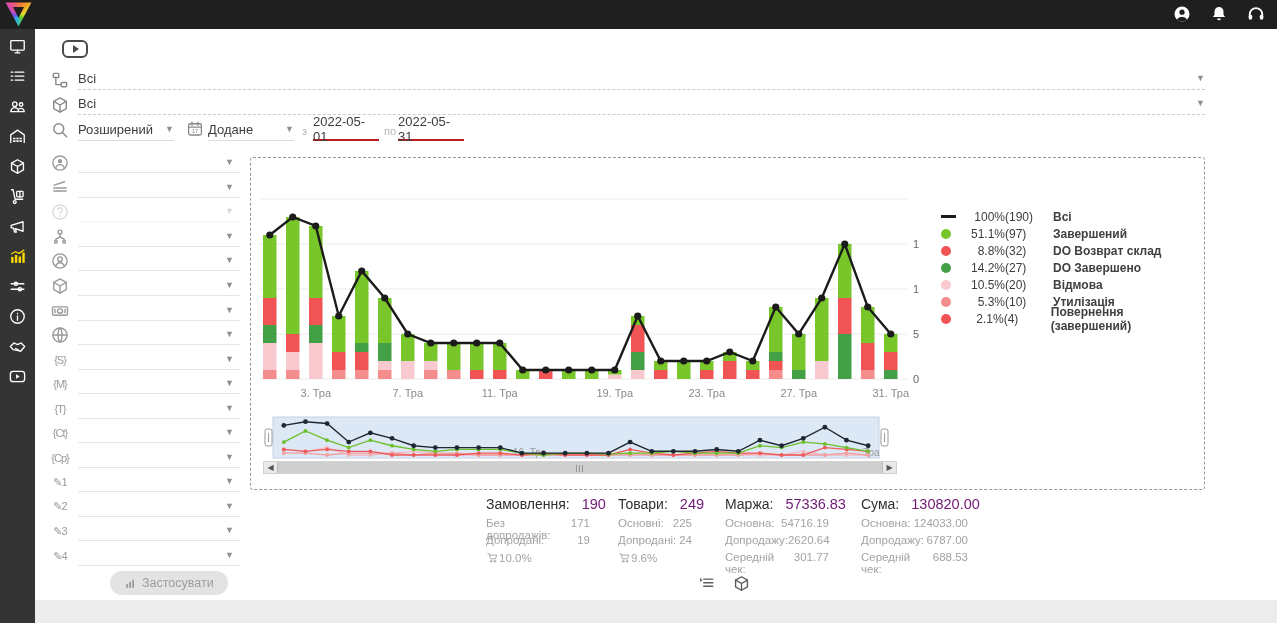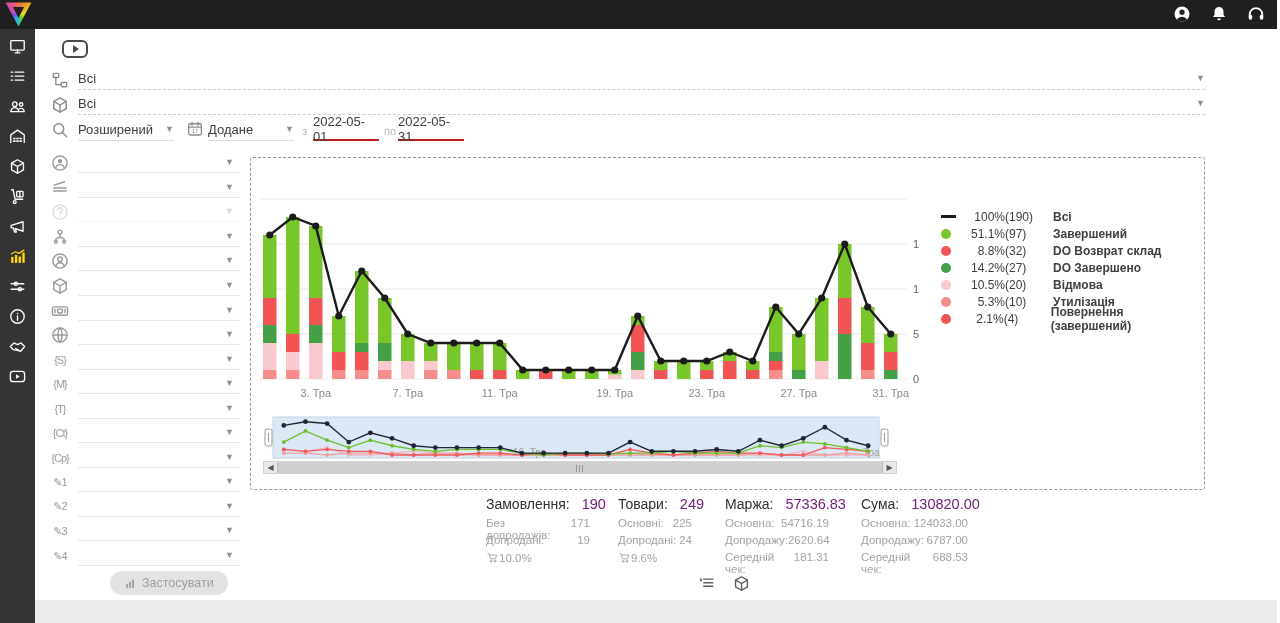--- a/index.html
+++ b/index.html
@@ -741,21 +741,21 @@
         <div class="srow">
           <span>Основна:</span>
           <span>54716.19</span>
         </div>
         <div class="srow">
           <span>Допродажу:</span>
           <span>2620.64</span>
         </div>
         <div class="srow">
           <span>Середній чек:</span>
-          <span>181.31</span>
+          <span>301.77</span>
         </div>
       </div>
       <div class="scol" style="left: 861px; width: 107px;">
         <div class="stitle">
           <span>Сума:</span>
           <span class="v">130820.00</span>
         </div>
         <div class="srow">
           <span>Основна:</span>
           <span>124033.00</span>

